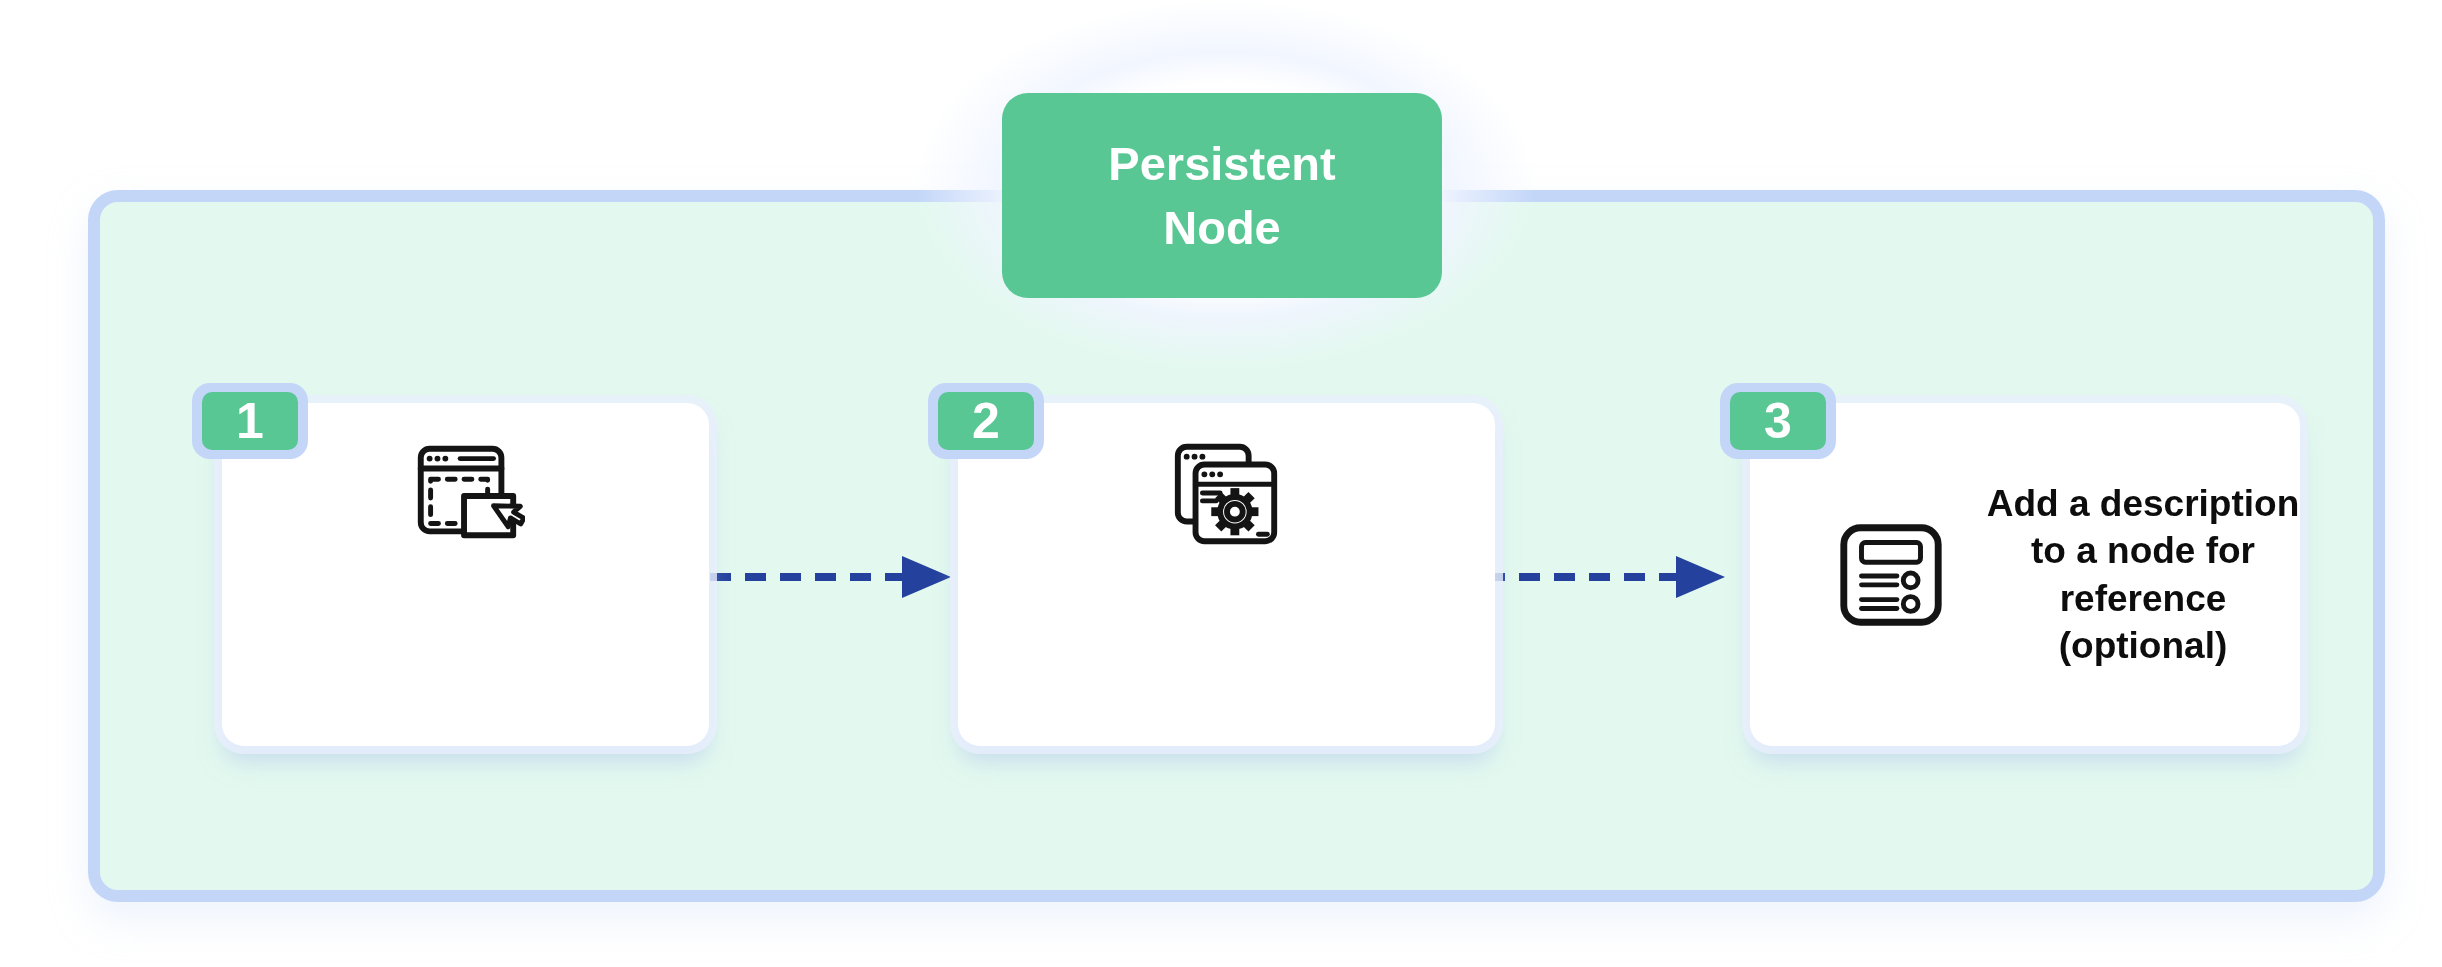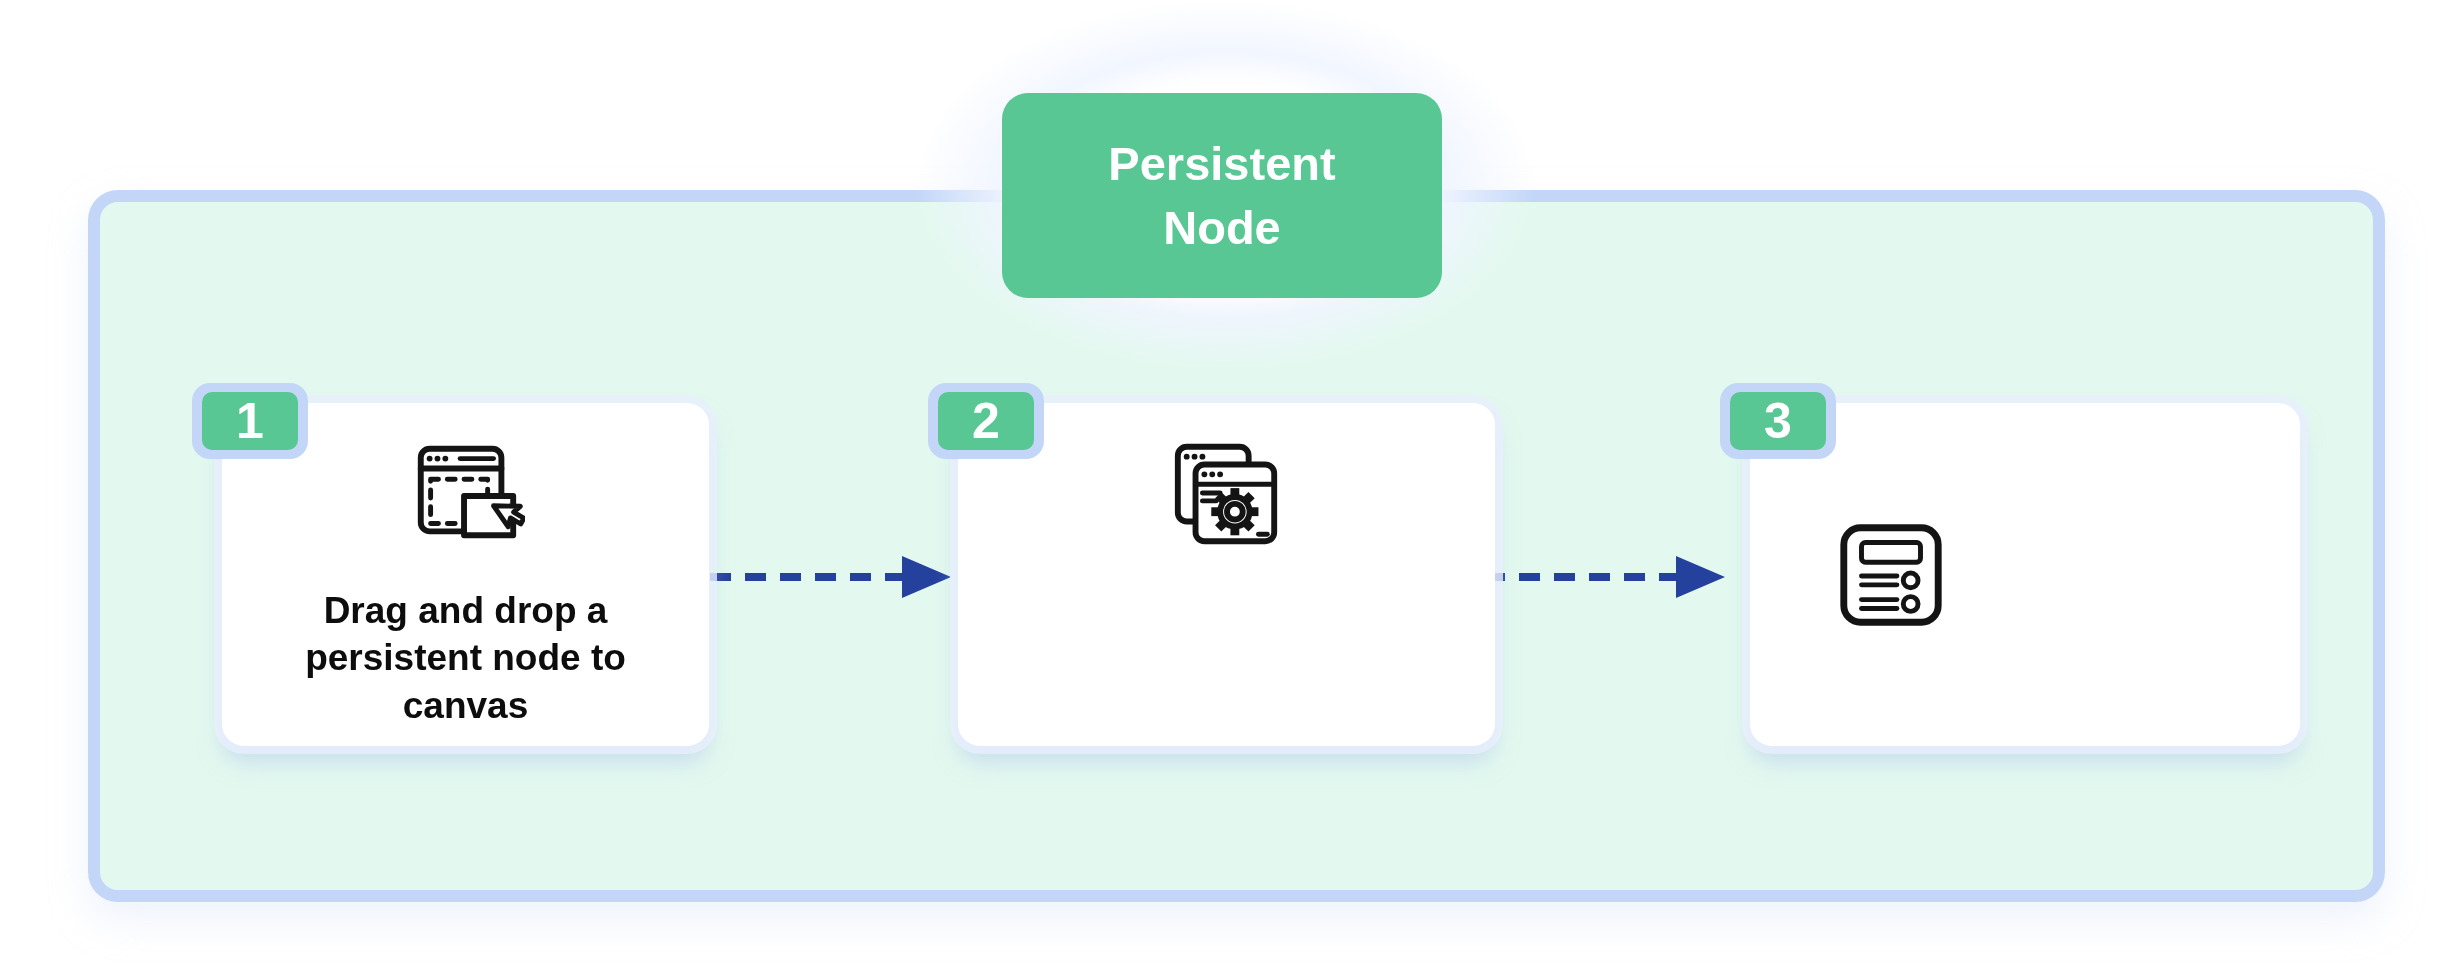--- a/index.html
+++ b/index.html
@@ -132,21 +132,20 @@
         <line x1="14" y1="34" x2="96" y2="34"></line>
         <circle cx="23" cy="24" r="1.5" fill="#141414" stroke-width="3"></circle>
         <circle cx="31" cy="24" r="1.5" fill="#141414" stroke-width="3"></circle>
         <circle cx="39" cy="24" r="1.5" fill="#141414" stroke-width="3"></circle>
         <line x1="54" y1="24" x2="88" y2="24" stroke-width="5"></line>
         <rect x="24" y="45" width="58" height="45" stroke-width="5" stroke-dasharray="8 9"></rect>
         <rect x="58" y="62" width="50" height="40" fill="#ffffff"></rect>
         <path d="M0 0 L0 26 L7 20 L12 31 L18 28 L13 17 L22 16 Z" transform="translate(88,72) rotate(-35)" fill="#ffffff" stroke-width="5"></path>
       </svg>
     </div>
-    <p class="step-label">Drag and drop a persistent node to canvas</p>
   </div>
 
   <div class="card card-2">
     <div class="num-badge">
       <span class="num-inner">2</span>
     </div>
     <div class="step-icon">
       <svg viewBox="0 0 120 120" xmlns="http://www.w3.org/2000/svg" fill="none" stroke="#141414" stroke-width="6" stroke-linecap="round" stroke-linejoin="round">
         <rect x="10" y="12" width="72" height="76" rx="9"></rect>
         <circle cx="19" cy="22" r="1.5" fill="#141414" stroke-width="3"></circle>
@@ -185,15 +184,16 @@
         <rect x="12" y="12" width="96" height="96" rx="17"></rect>
         <rect x="30" y="27" width="60" height="20" rx="4" stroke-width="5"></rect>
         <line x1="30" y1="61" x2="66" y2="61" stroke-width="5"></line>
         <line x1="30" y1="70" x2="66" y2="70" stroke-width="5"></line>
         <circle cx="80" cy="65.5" r="7.5" stroke-width="5"></circle>
         <line x1="30" y1="85" x2="66" y2="85" stroke-width="5"></line>
         <line x1="30" y1="94" x2="66" y2="94" stroke-width="5"></line>
         <circle cx="80" cy="89.5" r="7.5" stroke-width="5"></circle>
       </svg>
     </div>
+    <p class="step-label">Add a description to a node for reference (optional)</p>
   </div>
 
 </div>
 
 </body></html>

